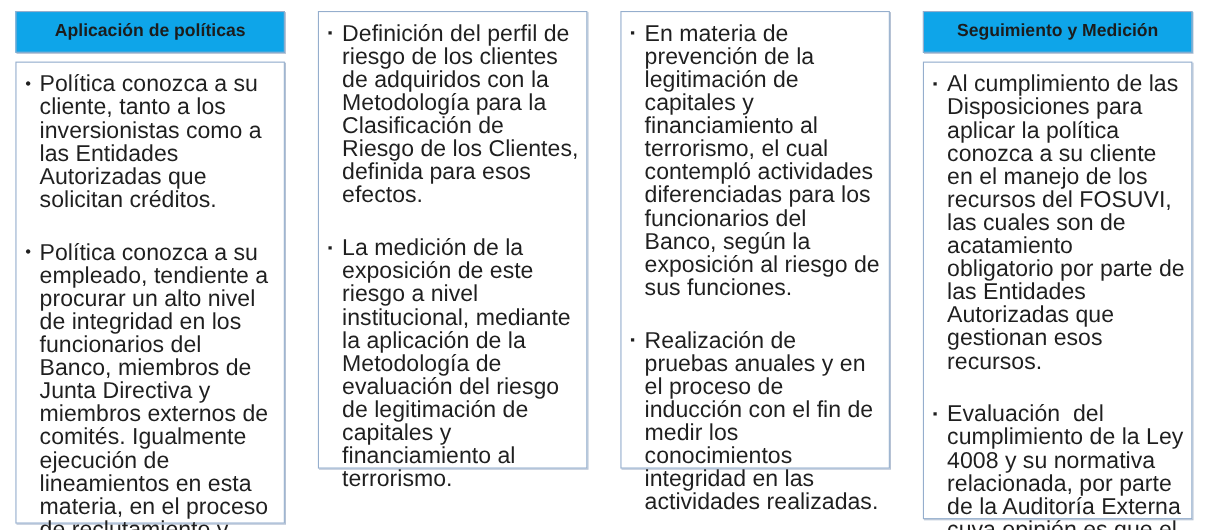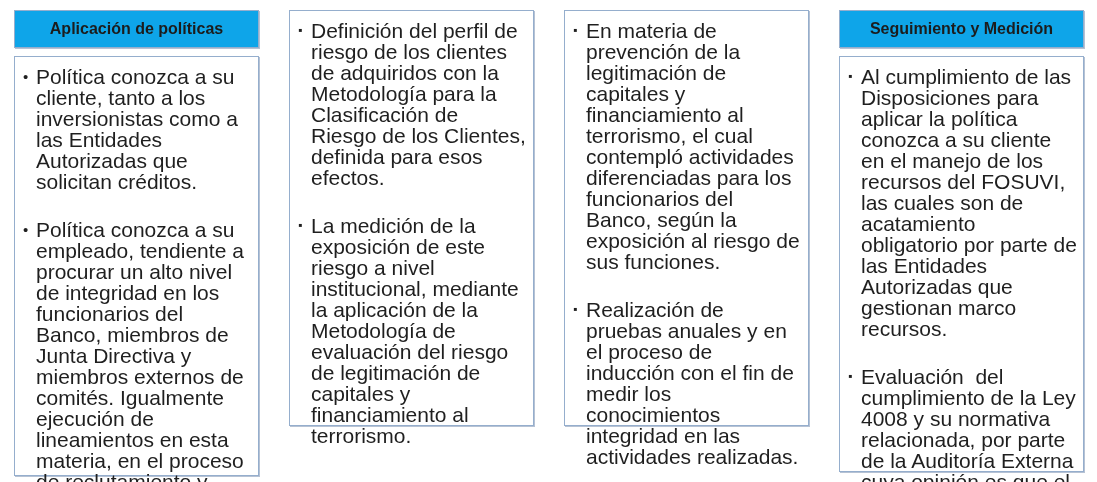--- a/index.html
+++ b/index.html
@@ -119,21 +119,21 @@
     </div>
   </div>
 
   <div class="column square-bullets">
     <div class="header-box">
       <span class="header-title">Seguimiento y Medición</span>
     </div>
     <div class="content-box">
       <div class="bullet-item">
         <span class="bullet-marker">▪</span>
-        <span class="bullet-text">Al cumplimiento de las Disposiciones para aplicar la política conozca a su cliente en el manejo de los recursos del FOSUVI, las cuales son de acatamiento obligatorio por parte de las Entidades Autorizadas que gestionan marco recursos.</span>
+        <span class="bullet-text">Al cumplimiento de las Disposiciones para aplicar la política conozca a su cliente en el manejo de los recursos del FOSUVI, las cuales son de acatamiento obligatorio por parte de las Entidades Autorizadas que gestionan esos recursos.</span>
       </div>
       <div class="bullet-item">
         <span class="bullet-marker">▪</span>
         <span class="bullet-text">Evaluación  del cumplimiento de la Ley 4008 y su normativa relacionada, por parte de la Auditoría Externa cuya opinión es que el Banco cumple de forma razonable con el marco normativo aplicable.</span>
       </div>
     </div>
   </div>
 
 </div>
 

